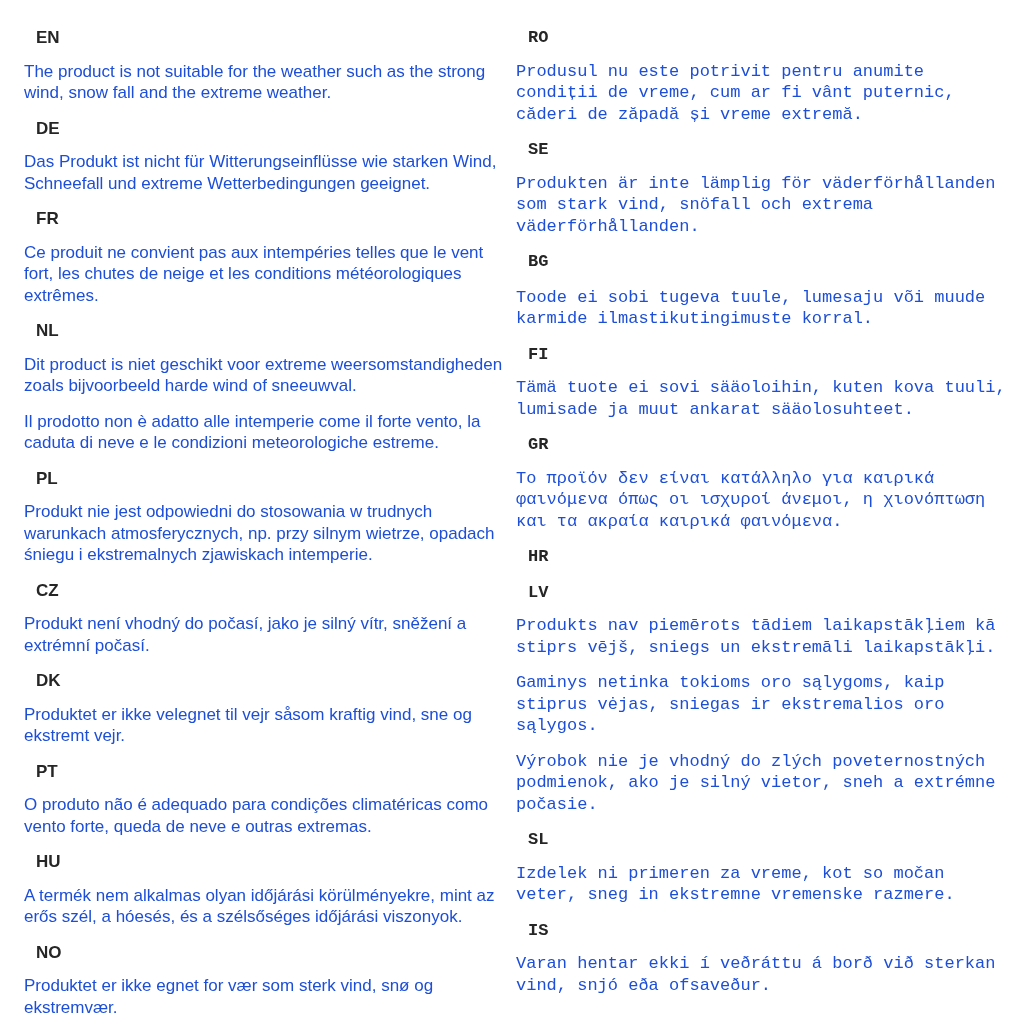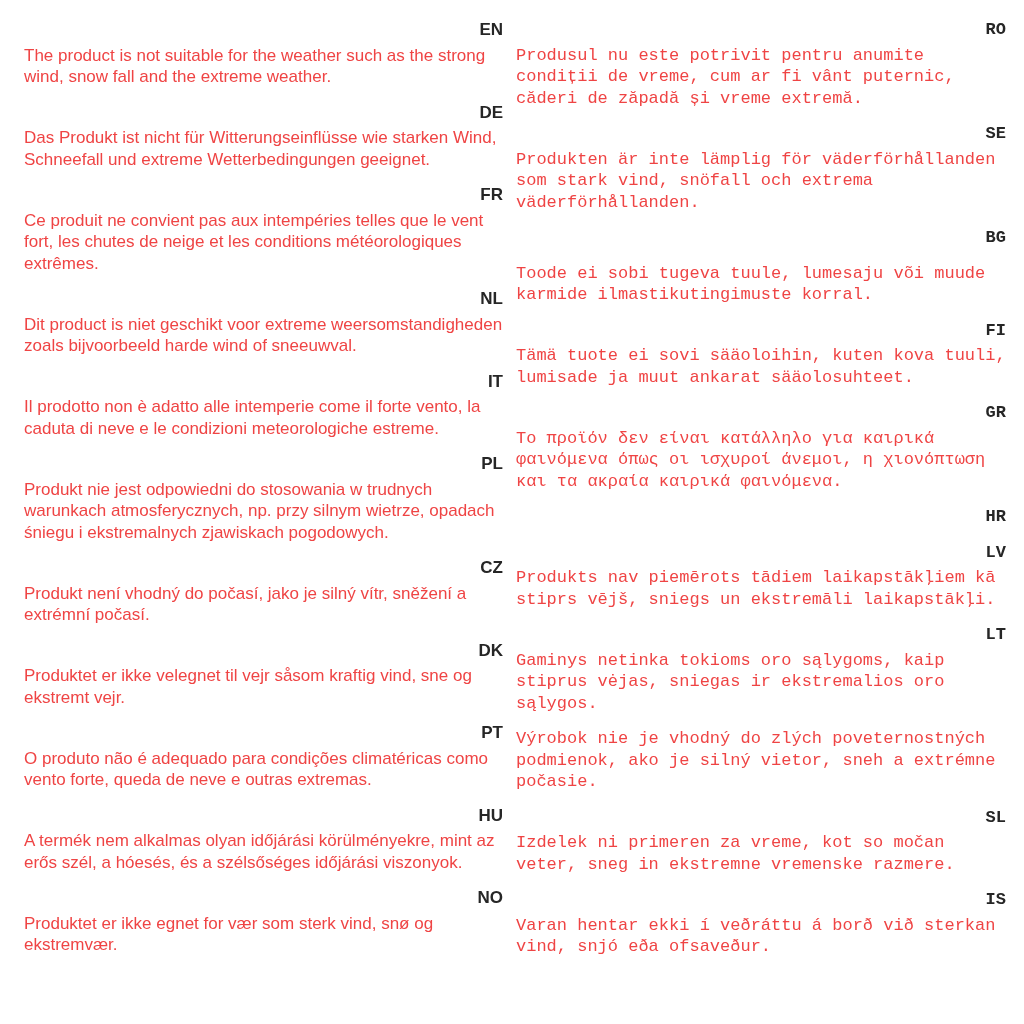--- a/index.html
+++ b/index.html
@@ -22,33 +22,32 @@
   }
   .col {
     display: block;
   }
   .col-left  { width: 483px; flex: 0 0 483px; }
   .col-right { width: 494px; flex: 0 0 494px; font-family: Liberation Mono, monospace; }
   .lang-block {
     margin: 0 0 14px 0;
   }
   .lang-code {
-    margin: 4px;
+    margin: 12px;
     font-size: 17px;
     line-height: 21.5px;
     font-weight: 700;
     color: #262626;
-    text-align: right;
   }
   .lang-text {
     margin: 0;
     font-size: 17px;
     line-height: 21.5px;
     font-weight: 400;
-    color: #ef4444;
+    color: #1d4ed8;
   }
 </style>
 </head>
 <body>
 
 <div class="page">
   <div class="col col-left" id="col-left">
   <section class="lang-block">
     <h2 class="lang-code">EN</h2>
     <p class="lang-text">The product is not suitable for the weather such as the strong wind, snow fall and the extreme weather.</p>
@@ -64,27 +63,26 @@
     <p class="lang-text">Ce produit ne convient pas aux intempéries telles que le vent fort, les chutes de neige et les conditions météorologiques extrêmes.</p>
   </section>
 
   <section class="lang-block">
     <h2 class="lang-code">NL</h2>
     <p class="lang-text">Dit product is niet geschikt voor extreme weersomstandigheden zoals bijvoorbeeld harde wind of sneeuwval.</p>
   </section>
 
 
   <section class="lang-block">
-    <h2 class="lang-code">IT</h2>
     <p class="lang-text">Il prodotto non è adatto alle intemperie come il forte vento, la caduta di neve e le condizioni meteorologiche estreme.</p>
   </section>
 
   <section class="lang-block">
     <h2 class="lang-code">PL</h2>
-    <p class="lang-text">Produkt nie jest odpowiedni do stosowania w trudnych warunkach atmosferycznych, np. przy silnym wietrze, opadach śniegu i ekstremalnych zjawiskach pogodowych.</p>
+    <p class="lang-text">Produkt nie jest odpowiedni do stosowania w trudnych warunkach atmosferycznych, np. przy silnym wietrze, opadach śniegu i ekstremalnych zjawiskach intemperie.</p>
   </section>
 
   <section class="lang-block">
     <h2 class="lang-code">CZ</h2>
     <p class="lang-text">Produkt není vhodný do počasí, jako je silný vítr, sněžení a extrémní počasí.</p>
   </section>
 
   <section class="lang-block">
     <h2 class="lang-code">DK</h2>
     <p class="lang-text">Produktet er ikke velegnet til vejr såsom kraftig vind, sne og ekstremt vejr.</p>
@@ -137,21 +135,20 @@
   <section class="lang-block">
     <h2 class="lang-code">HR</h2>
   </section>
 
   <section class="lang-block">
     <h2 class="lang-code">LV</h2>
     <p class="lang-text">Produkts nav piemērots tādiem laikapstākļiem kā stiprs vējš, sniegs un ekstremāli laikapstākļi.</p>
   </section>
 
   <section class="lang-block">
-    <h2 class="lang-code">LT</h2>
     <p class="lang-text">Gaminys netinka tokioms oro sąlygoms, kaip stiprus vėjas, sniegas ir ekstremalios oro sąlygos.</p>
   </section>
 
   <section class="lang-block">
     <p class="lang-text">Výrobok nie je vhodný do zlých poveternostných podmienok, ako je silný vietor, sneh a extrémne počasie.</p>
   </section>
 
   <section class="lang-block">
     <h2 class="lang-code">SL</h2>
     <p class="lang-text">Izdelek ni primeren za vreme, kot so močan veter, sneg in ekstremne vremenske razmere.</p>

